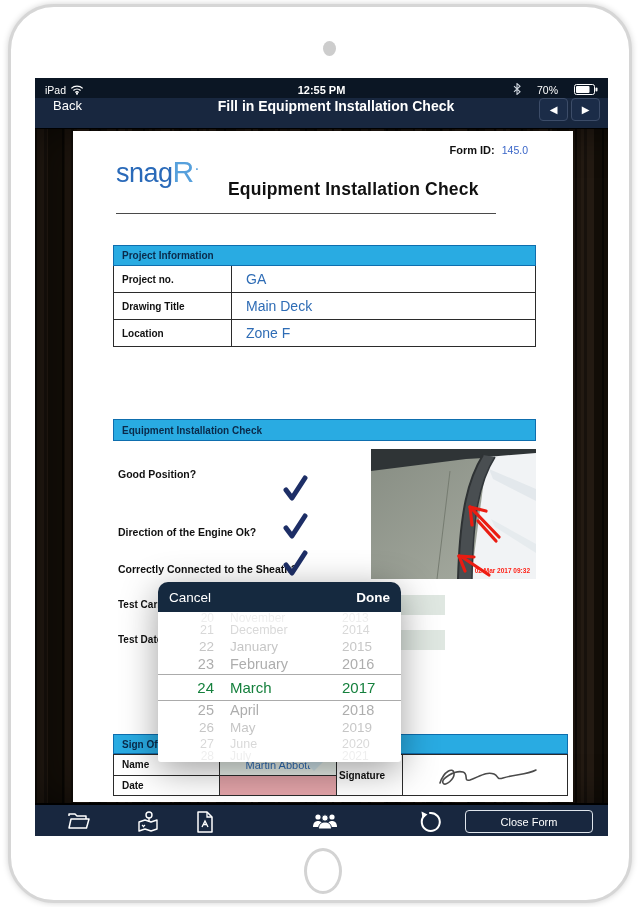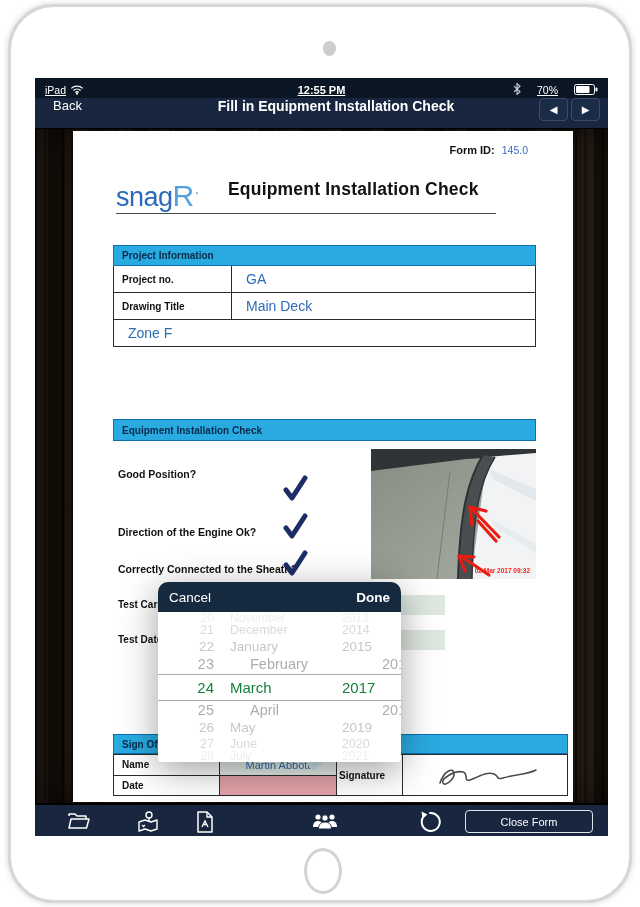--- a/index.html
+++ b/index.html
@@ -14,21 +14,21 @@
             border-radius:50%; background:#cdcdcd; }
   .home   { position:absolute; left:301px; top:845px; width:38px; height:46px;
             border:3px solid #d3d3d3; border-radius:50%; background:#fff; }
 
   
   .screen { position:absolute; left:32px; top:75px; width:573px; height:758px;
             background:#0b1624; overflow:hidden; }
 
   .statusbar { position:absolute; left:0; top:0; width:573px; height:20px;
                background:#0b1624; color:#fff; font-size:10.5px;
-               display:flex; align-items:center; padding:12px 10px;text-decoration:underline; }
+               display:flex; align-items:center; padding:12px 10px; }
   .sb-left { display:flex; align-items:center; gap:4px; width:90px; }
   .sb-center { flex:1; text-align:center; font-weight:bold; font-size:11px; }
   .sb-right { display:flex; align-items:center; gap:16px; width:90px; justify-content:flex-end; }
 
   .navbar { position:absolute; left:0; top:20px; width:573px; height:31px;
             background:#18273f; color:#fff; display:flex; align-items:flex-start;
             border-bottom:1px solid #000; }
   .back { margin-left:18px; font-size:13px; width:80px; }
   .nav-title { flex:1; text-align:center; font-weight:bold; font-size:14px; }
   .pager { display:flex; gap:3px; margin-right:8px; }
@@ -49,21 +49,21 @@
                 background:transparent; border:1.5px solid #dfe5ec; border-radius:4px;
                 color:#fff; font-size:11px; cursor:pointer; }
 
   
   .page { position:absolute; left:38px; top:2px; width:500px; height:671px; background:#fff; color:#111; }
 
   .formid { position:absolute; right:45px; top:13px; display:flex; align-items:baseline; gap:7px; }
   .formid .lbl { font-weight:bold; font-size:11px; }
   .formid .val { font-size:10.5px; color:#3a66c8; }
 
-  .logo { position:absolute; left:43px; top:48px; }
+  .logo { position:absolute; left:43px; top:24px; }
   .logo .snag { font-size:27px; color:#2a6ab9; letter-spacing:-.5px; }
   .logo .r { font-size:30px; color:#56a0dc; }
   .logo .mark { font-size:16px; color:#56a0dc; vertical-align:8px; }
   .doc-title { position:absolute; left:155px; top:48px; font-weight:bold; font-size:17.5px; letter-spacing:.2px; }
   .logo-rule { position:absolute; left:43px; top:82px; width:380px; height:1px; background:#4a4a4a; }
 
   .sec-header { background:#29abe2; border:1px solid #0e6eae; color:#0a2a4a;
                 font-weight:bold; font-size:10px; display:flex; align-items:center; padding-left:8px; }
 
   .ptable { position:absolute; left:40px; top:114px; width:423px; }
@@ -109,21 +109,21 @@
   .picker-head .done   { font-size:13.5px; font-weight:bold; background:none; border:none; color:#fff; cursor:pointer; }
   .picker-body { position:relative; height:150px; background:#fff; border-radius:0 0 3px 3px;
                  overflow:hidden; display:flex; flex-direction:column; justify-content:center; cursor:grab; }
   .wrow { display:flex; align-items:center; color:#777; padding-left:12px; }
   .wrow .d { flex:0 0 44px; text-align:right; }
   .wrow .m { flex:0 0 112px; margin-left:16px; }
   .wrow .y { flex:0 0 60px; }
   .r0,.r8 { height:11px; font-size:12px; opacity:.12; }
   .r1,.r7 { height:15px; font-size:12.5px; opacity:.28; }
   .r2,.r6 { height:17px; font-size:13.5px; opacity:.42; }
-  .r3,.r5 { height:20px; font-size:14.5px; opacity:.6;gap:20px; }
+  .r3,.r5 { height:20px; font-size:14.5px; opacity:.6; }
   .r4 { height:26px; font-size:15px; opacity:1; color:#15803d; }
   .wsep { position:absolute; left:0; right:0; height:1px; background:#ababab; }
   .picker-caret { position:absolute; left:270px; top:633px; width:0; height:0; z-index:9;
                   border-left:9px solid transparent; border-right:9px solid transparent;
                   border-top:9px solid #cfe3ea; }
 </style>
 </head>
 <body>
 
 <div class="stage">
@@ -187,20 +187,21 @@
             <div class="sec-header">Project Information</div>
             <div class="prow">
               <div class="pl">Project no.</div>
               <div class="pv">GA</div>
             </div>
             <div class="prow">
               <div class="pl">Drawing Title</div>
               <div class="pv">Main Deck</div>
             </div>
             <div class="prow">
+              <div class="pl">Location</div>
               <div class="pv">Zone F</div>
             </div>
           </div>
 
           <div class="sec-header eheader">Equipment Installation Check</div>
 
           <div class="qlabel" style="top:337px;">Good Position?</div>
           <div class="qcheck" style="top:343px;">
             <svg width="28" height="28" viewBox="0 0 28 28">
                 <path d="M5 16 L11 24 L24 4" stroke="#1d2e66" stroke-width="5" fill="none" stroke-linecap="round" stroke-linejoin="round"></path>

